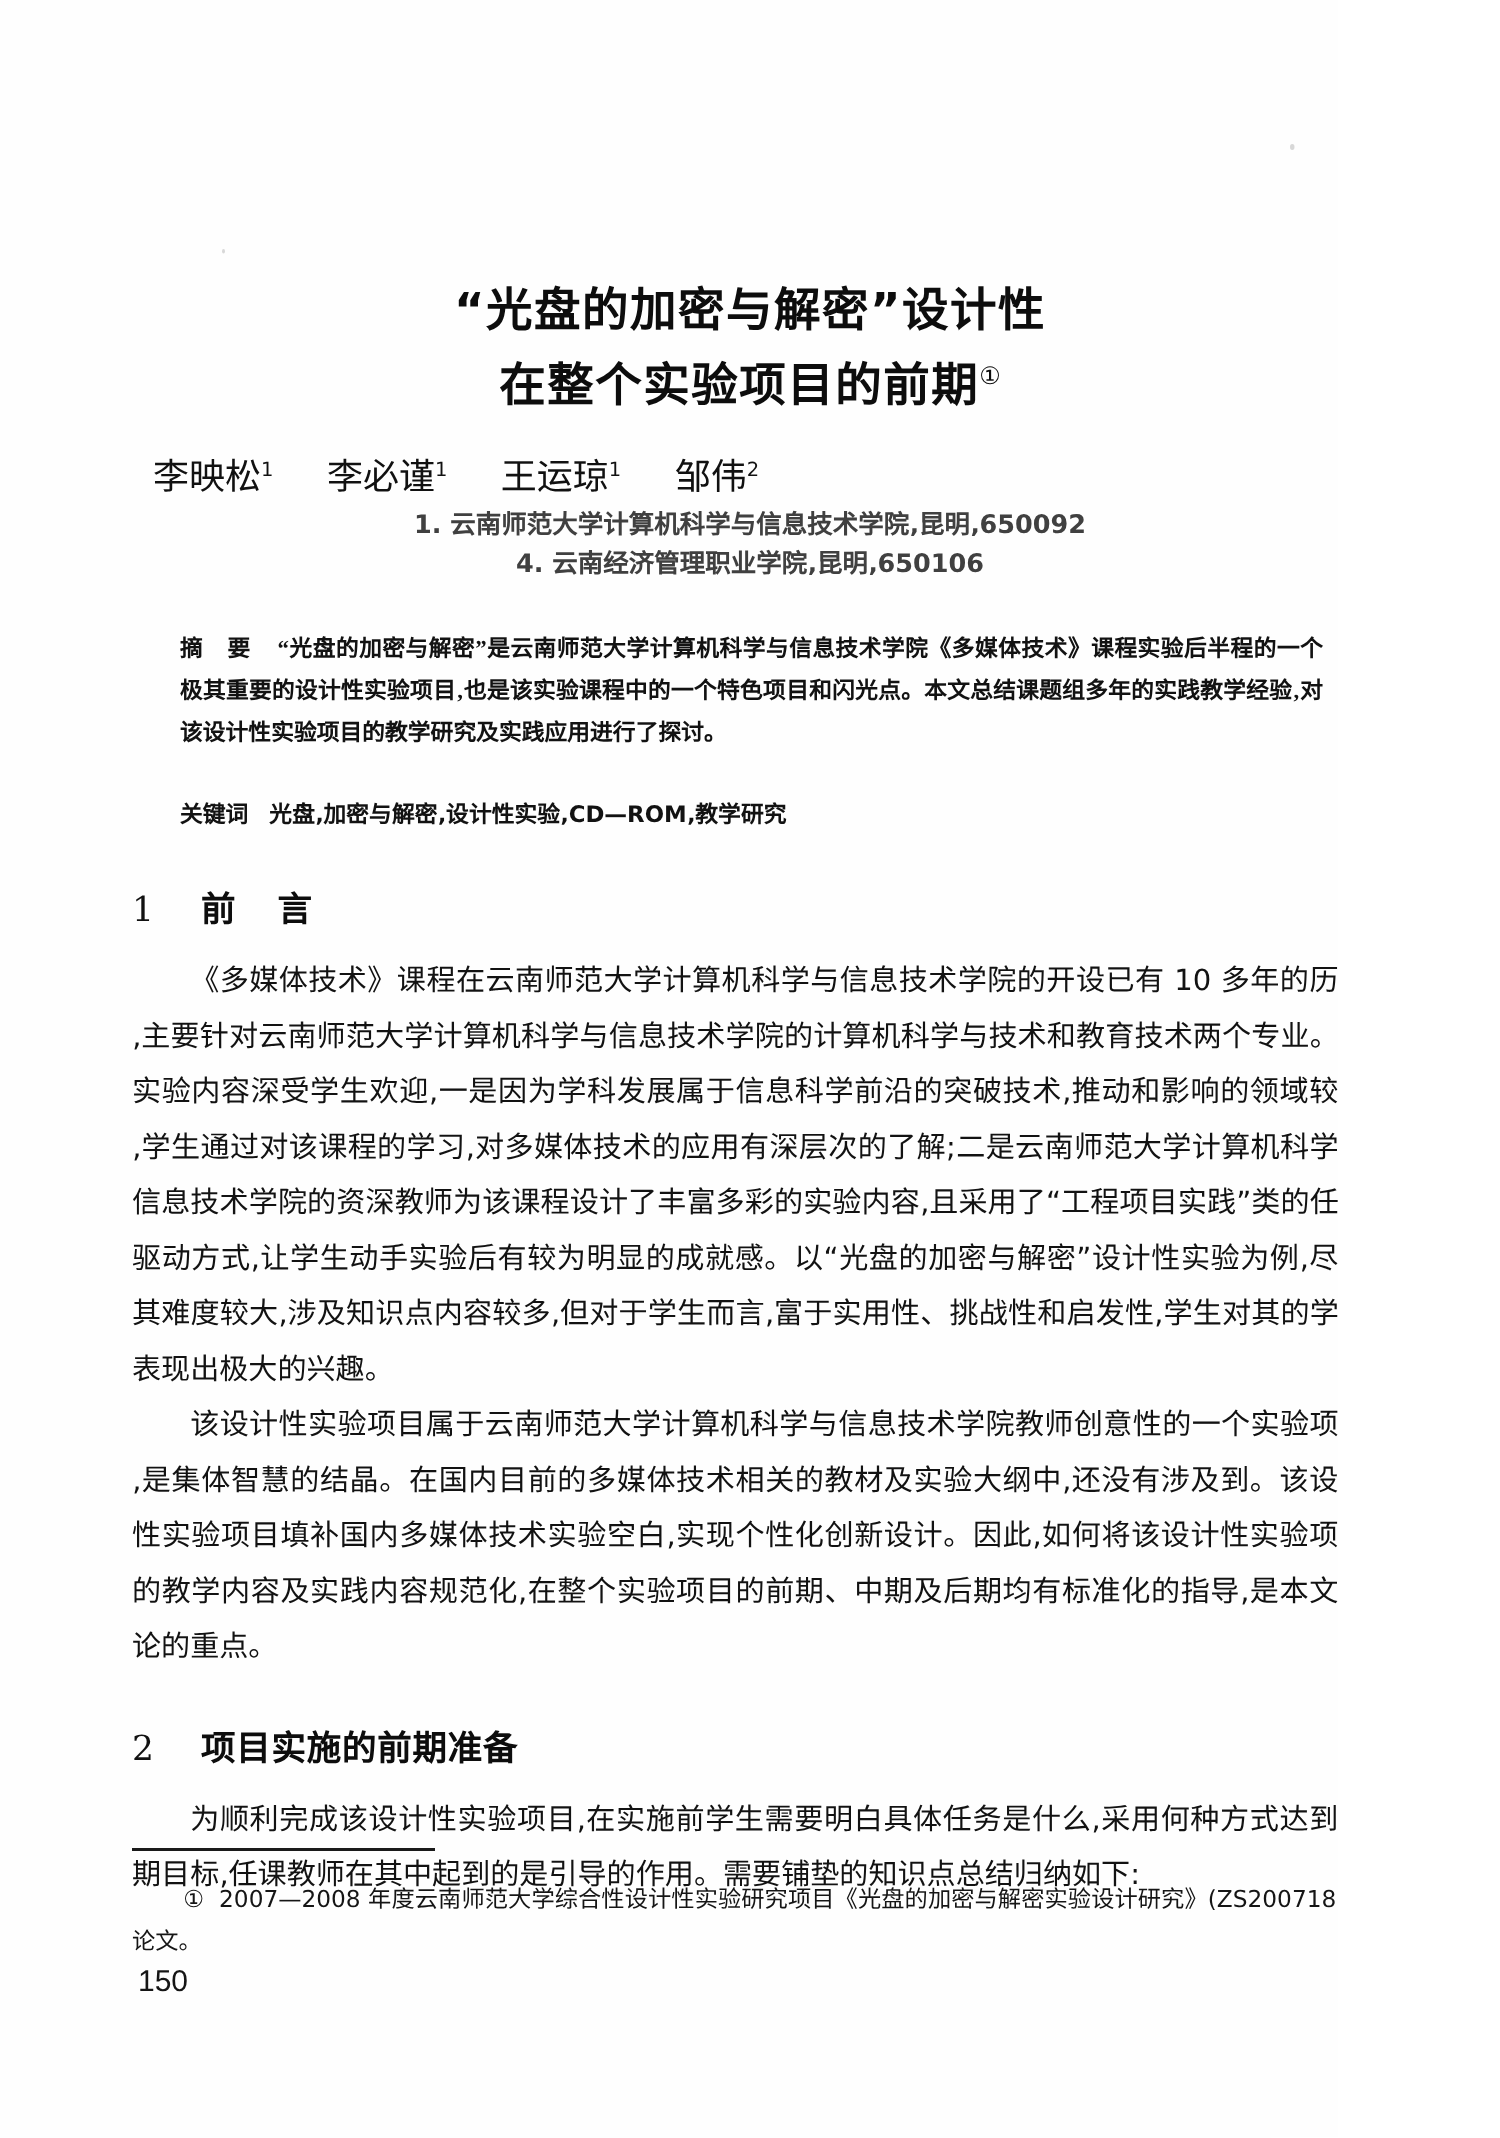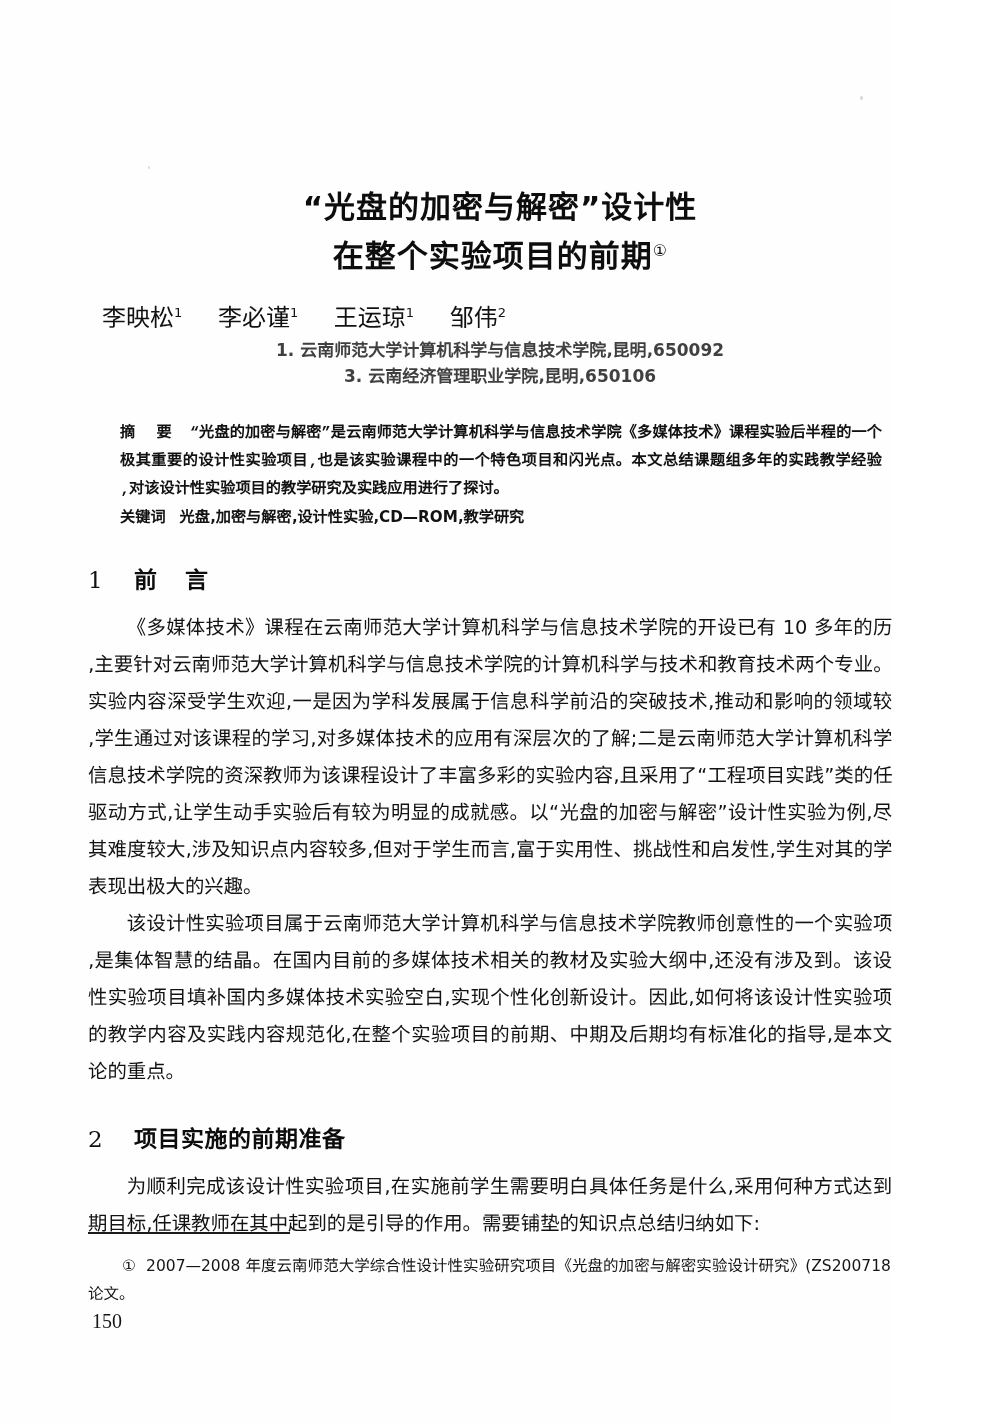--- a/index.html
+++ b/index.html
@@ -79,33 +79,34 @@
     font-weight: bold;
     font-size: 17px;
     line-height: 26px;
     color: #404040;
   }
 
   
   .abstract {
     margin-top: 30px;
     padding: 0 30px 0 32px;
-    font-family: Liberation Mono, monospace;
+    font-family: Liberation Serif, serif;
     font-weight: bold;
     font-size: 15.2px;
     line-height: 28px;
     text-align: justify;
     color: #121212;
   }
   .abs-label {
     font-weight: bold;
     letter-spacing: 6px;
     margin-right: 12px;
   }
   .keywords {
+    margin-top: 26px;
     padding: 0 30px 0 32px;
     font-family: "DejaVu Sans", "Liberation Sans", sans-serif;
     font-weight: bold;
     font-size: 15.2px;
     line-height: 28px;
     color: #121212;
   }
   .kw-label {
     font-weight: bold;
     margin-right: 14px;
@@ -166,21 +167,21 @@
     text-align: justify;
     color: #151515;
   }
   .footnote .fn-first { text-indent: 2.2em; display: block; }
   .footnote .fn-num { margin-right: 10px; }
 
   .folio {
     position: absolute;
     left: 92px;
     top: 1310px;
-    font-family: Liberation Serif, serif;
+    font-family: Liberation Sans, sans-serif;
     font-size: 20px;
     color: #151515;
   }
 </style>
 </head>
 <body>
 
 <div class="page">
 
   <span class="speck" style="left:860px; top:96px; width:3px; height:4px;"></span>
@@ -196,21 +197,21 @@
 
     <div class="authors">
       <span class="author"><span>李映松</span><sup>1</sup></span>
       <span class="author"><span>李必谨</span><sup>1</sup></span>
       <span class="author"><span>王运琼</span><sup>1</sup></span>
       <span class="author"><span>邹伟</span><sup>2</sup></span>
     </div>
 
     <div class="affils">
       <div>1. 云南师范大学计算机科学与信息技术学院‚昆明‚650092</div>
-      <div>3. 云南经济管理职业学院‚昆明‚650106</div>
+      <div>4. 云南经济管理职业学院‚昆明‚650106</div>
     </div>
 
     <div class="abstract">
       <span class="abs-label">摘 要</span><span>“光盘的加密与解密”是云南师范大学计算机科学与信息技术学院《多媒体技术》课程实验后半程的一个极其重要的设计性实验项目‚也是该实验课程中的一个特色项目和闪光点。本文总结课题组多年的实践教学经验‚对该设计性实验项目的教学研究及实践应用进行了探讨。</span>
     </div>
 
     <div class="keywords">
       <span class="kw-label">关键词</span><span>光盘‚加密与解密‚设计性实验‚CD—ROM‚教学研究</span>
     </div>
 

